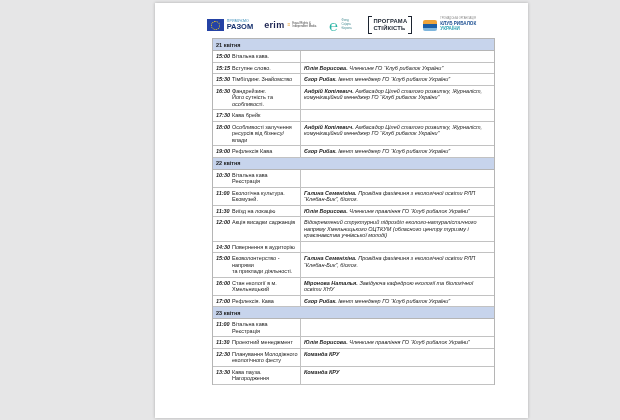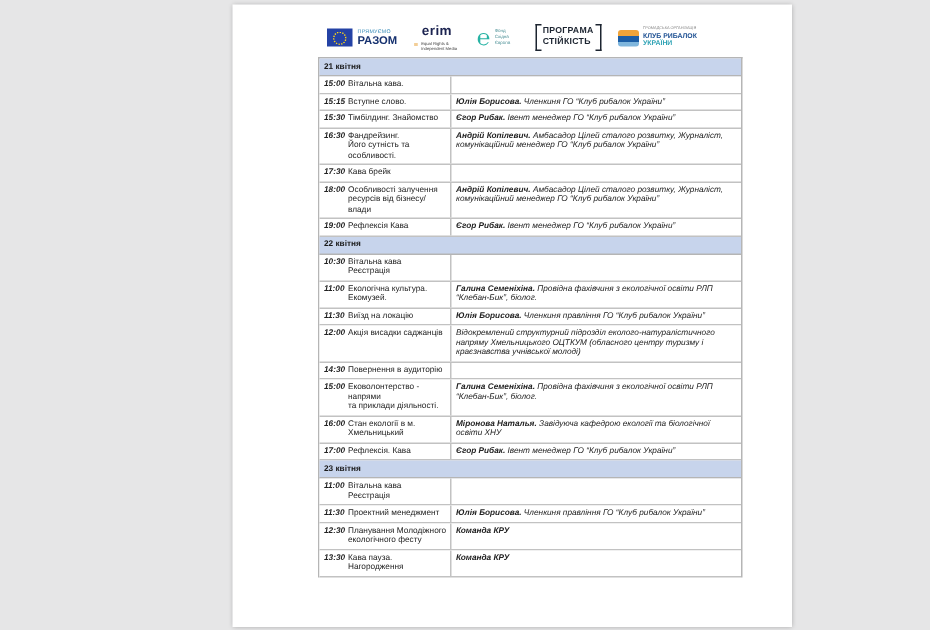--- a/index.html
+++ b/index.html
@@ -8,21 +8,21 @@
   .page{position:absolute;left:155px;top:3px;width:373px;height:415px;background:#ffffff;
         box-shadow:0 0 3px rgba(0,0,0,.25);overflow:hidden;}
   
   .logos{display:flex;align-items:center;justify-content:center;gap:11px;margin-top:9px;height:26px;}
   .logo{display:flex;align-items:center;gap:3px;}
   .eu-flag{width:17px;height:12px;background:#2442a5;position:relative;flex:0 0 auto;}
   .eu-flag:after{content:"";position:absolute;left:4px;top:2px;width:7px;height:7px;border:1px dotted #ffd617;border-radius:50%;}
   .eu-text{display:flex;flex-direction:column;line-height:1;}
   .eu-l1{font-size:3.5px;color:#2e86b5;letter-spacing:.2px;}
   .eu-l2{font-size:7.5px;font-weight:bold;color:#16316f;}
-  .erim{display:flex;flex-direction:column;line-height:1;}
+  .erim{display:flex;flex-direction:row;line-height:1;}
   .erim-name{font-size:9px;font-weight:bold;color:#1b2350;letter-spacing:.3px;}
   .erim-sub{display:flex;gap:2px;align-items:flex-start;}
   .erim-eq{color:#e8a33d;font-size:5px;line-height:1;}
   .erim-sub-text{font-size:2.8px;color:#444;width:26px;line-height:1.2;}
   .eef-glyph{font-size:15px;color:#27b3a4;font-weight:bold;line-height:1;}
   .eef-text{font-size:3px;color:#4a8f95;width:16px;line-height:1.25;}
   .bracket-box{position:relative;padding:2px 5px;line-height:1.15;}
   .bracket-box:before,.bracket-box:after{content:"";position:absolute;top:0;bottom:0;width:3px;border:1.3px solid #1c2430;}
   .bracket-box:before{left:0;border-right:none;}
   .bracket-box:after{right:0;border-left:none;}

